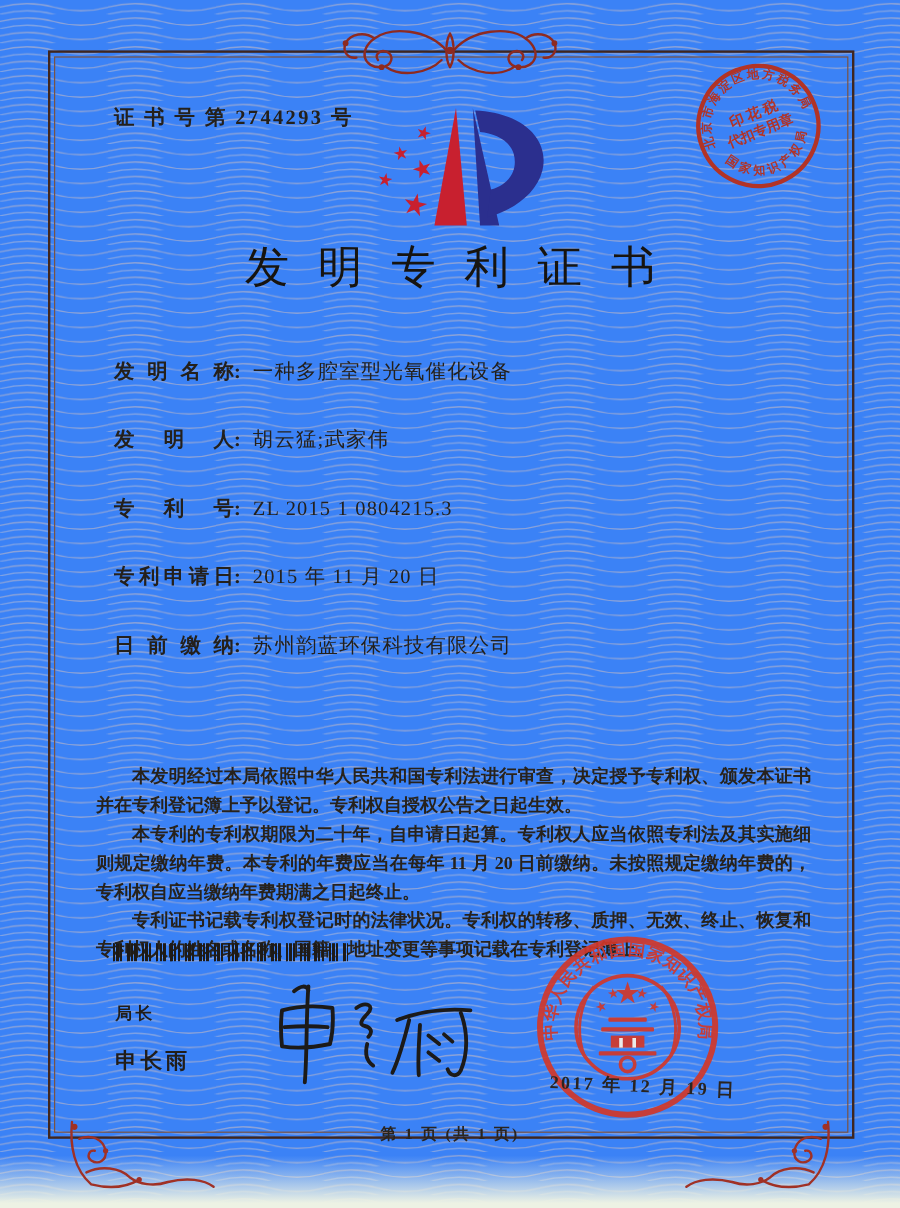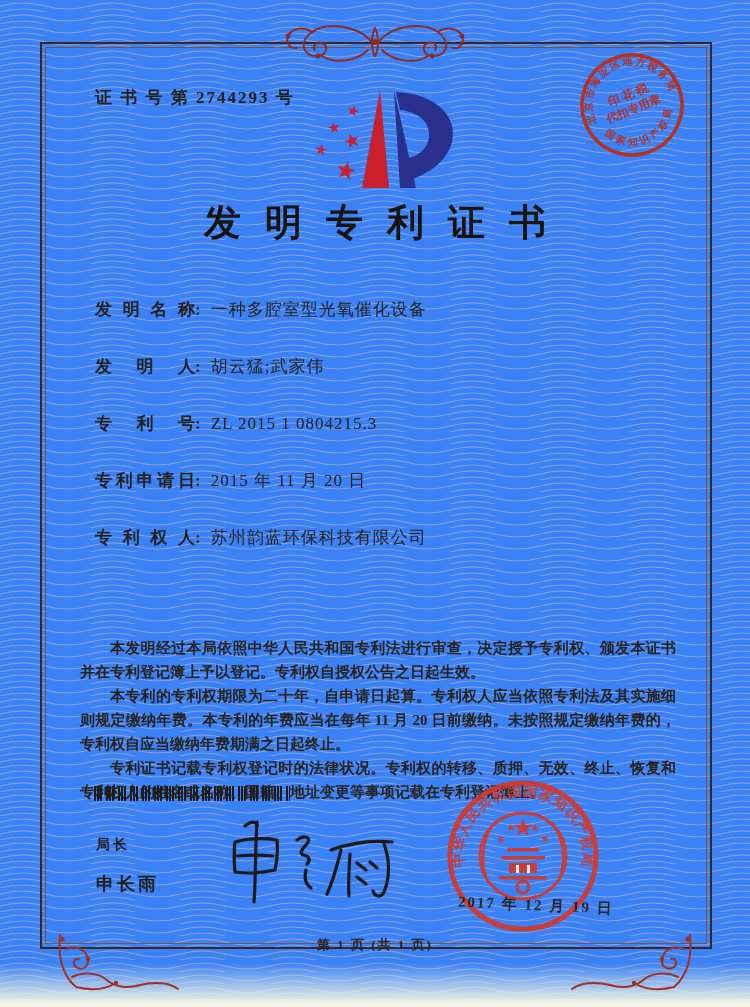--- a/index.html
+++ b/index.html
@@ -13,21 +13,21 @@
   .frame-inner{position:absolute;inset:3px;border:1px solid #7a5344;}
   .ornament-top{position:absolute;top:16px;left:50%;transform:translateX(-50%);z-index:2;}
   .ornament-bl{position:absolute;left:52px;bottom:10px;z-index:2;}
   .ornament-br{position:absolute;right:52px;bottom:10px;z-index:2;transform:scaleX(-1);}
   
   .content{position:absolute;inset:0;z-index:3;color:#24201b;}
   .cert-no{position:absolute;left:95px;top:86px;font-size:17px;font-weight:600;letter-spacing:2px;}
   .logo{position:absolute;left:296px;top:84px;}
   .tax-stamp{position:absolute;left:577px;top:50px;transform:rotate(-22deg);}
   .title-row{position:absolute;left:0;right:0;top:198px;text-align:center;}
-  .title-row .t{display:inline-block;font-size:37px;font-weight:700;letter-spacing:24px;margin-right:-24px;color:#17140f;}
+  .title-row .t{display:inline-block;font-size:37px;font-weight:400;letter-spacing:24px;margin-right:-24px;color:#17140f;}
   .fields{position:absolute;left:95px;top:296px;right:70px;}
   .field-row{height:27px;line-height:27px;margin-bottom:30px;font-size:17px;white-space:nowrap;}
   .f-label{display:inline-block;width:100px;text-align:justify;text-align-last:justify;font-weight:700;vertical-align:top;}
   .f-colon{font-weight:700;margin-right:10px;}
   .f-value{font-weight:400;letter-spacing:1px;}
   .paras{position:absolute;left:80px;top:636px;width:596px;}
   .paras p{margin:0;font-size:15px;line-height:24px;text-indent:2em;text-align:justify;font-weight:600;color:#27221c;}
   .barcode{position:absolute;left:94px;top:786px;width:196px;height:15px;
     background:
       repeating-linear-gradient(90deg,#1d1a18 0 2px,rgba(0,0,0,0) 2px 3px,#1d1a18 3px 5px,rgba(0,0,0,0) 5px 7px,#1d1a18 7px 8px,rgba(0,0,0,0) 8px 12px),
@@ -152,21 +152,21 @@
       <div class="field-row">
         <span class="f-label">发明人</span><span class="f-colon">:</span><span class="f-value">胡云猛;武家伟</span>
       </div>
       <div class="field-row">
         <span class="f-label">专利号</span><span class="f-colon">:</span><span class="f-value">ZL 2015 1 0804215.3</span>
       </div>
       <div class="field-row">
         <span class="f-label">专利申请日</span><span class="f-colon">:</span><span class="f-value">2015 年 11 月 20 日</span>
       </div>
       <div class="field-row">
-        <span class="f-label">专利权人</span><span class="f-colon">:</span><span class="f-value">苏州韵蓝环保科技有限公司</span>
+        <span class="f-label">日前缴纳</span><span class="f-colon">:</span><span class="f-value">苏州韵蓝环保科技有限公司</span>
       </div>
     </div>
 
     <div class="paras">
       <p>本发明经过本局依照中华人民共和国专利法进行审查，决定授予专利权、颁发本证书并在专利登记簿上予以登记。专利权自授权公告之日起生效。</p>
       <p>本专利的专利权期限为二十年，自申请日起算。专利权人应当依照专利法及其实施细则规定缴纳年费。本专利的年费应当在每年 11 月 20 日前缴纳。未按照规定缴纳年费的，专利权自应当缴纳年费期满之日起终止。</p>
       <p>专利证书记载专利权登记时的法律状况。专利权的转移、质押、无效、终止、恢复和专利权人的姓名或名称、国籍、地址变更等事项记载在专利登记簿上。</p>
     </div>
 
     <div class="barcode"></div>

